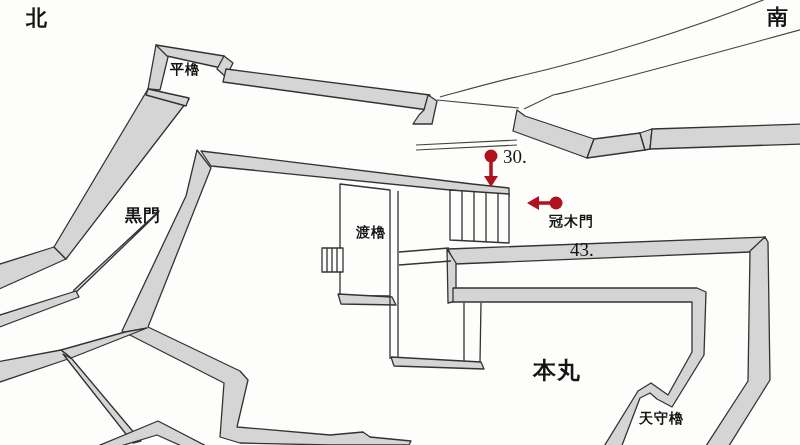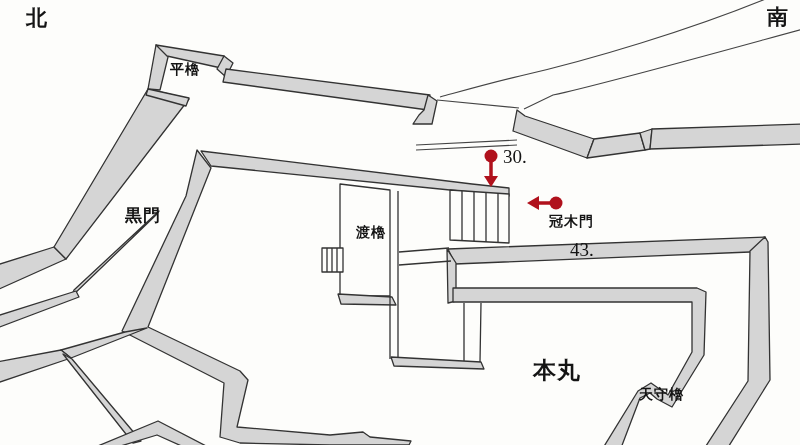--- a/index.html
+++ b/index.html
@@ -114,17 +114,17 @@
   </svg>
 
   <div class="lbl compass" style="left:26px;top:4px;">北</div>
   <div class="lbl compass" style="left:767px;top:3px;">南</div>
 
   <div class="lbl cjk s18" style="left:170px;top:61px;">平櫓</div>
   <div class="lbl cjk s17" style="left:113px;top:204px;">黒門</div>
   <div class="lbl cjk s18" style="left:356px;top:224px;">渡櫓</div>
   <div class="lbl cjk s18" style="left:513px;top:213px;margin-left:36px;">冠木門</div>
   <div class="lbl cjk s19" style="left:533px;top:355px;">本丸</div>
-  <div class="lbl cjk s18" style="left:639px;top:386px;">天守櫓</div>
+  <div class="lbl cjk s18" style="left:639px;top:410px;">天守櫓</div>
 
   <div class="lbl num" style="left:503px;top:146px;">30.</div>
   <div class="lbl num" style="left:570px;top:192px;margin-top:47px;">43.</div>
 </div>
 
 </body></html>

